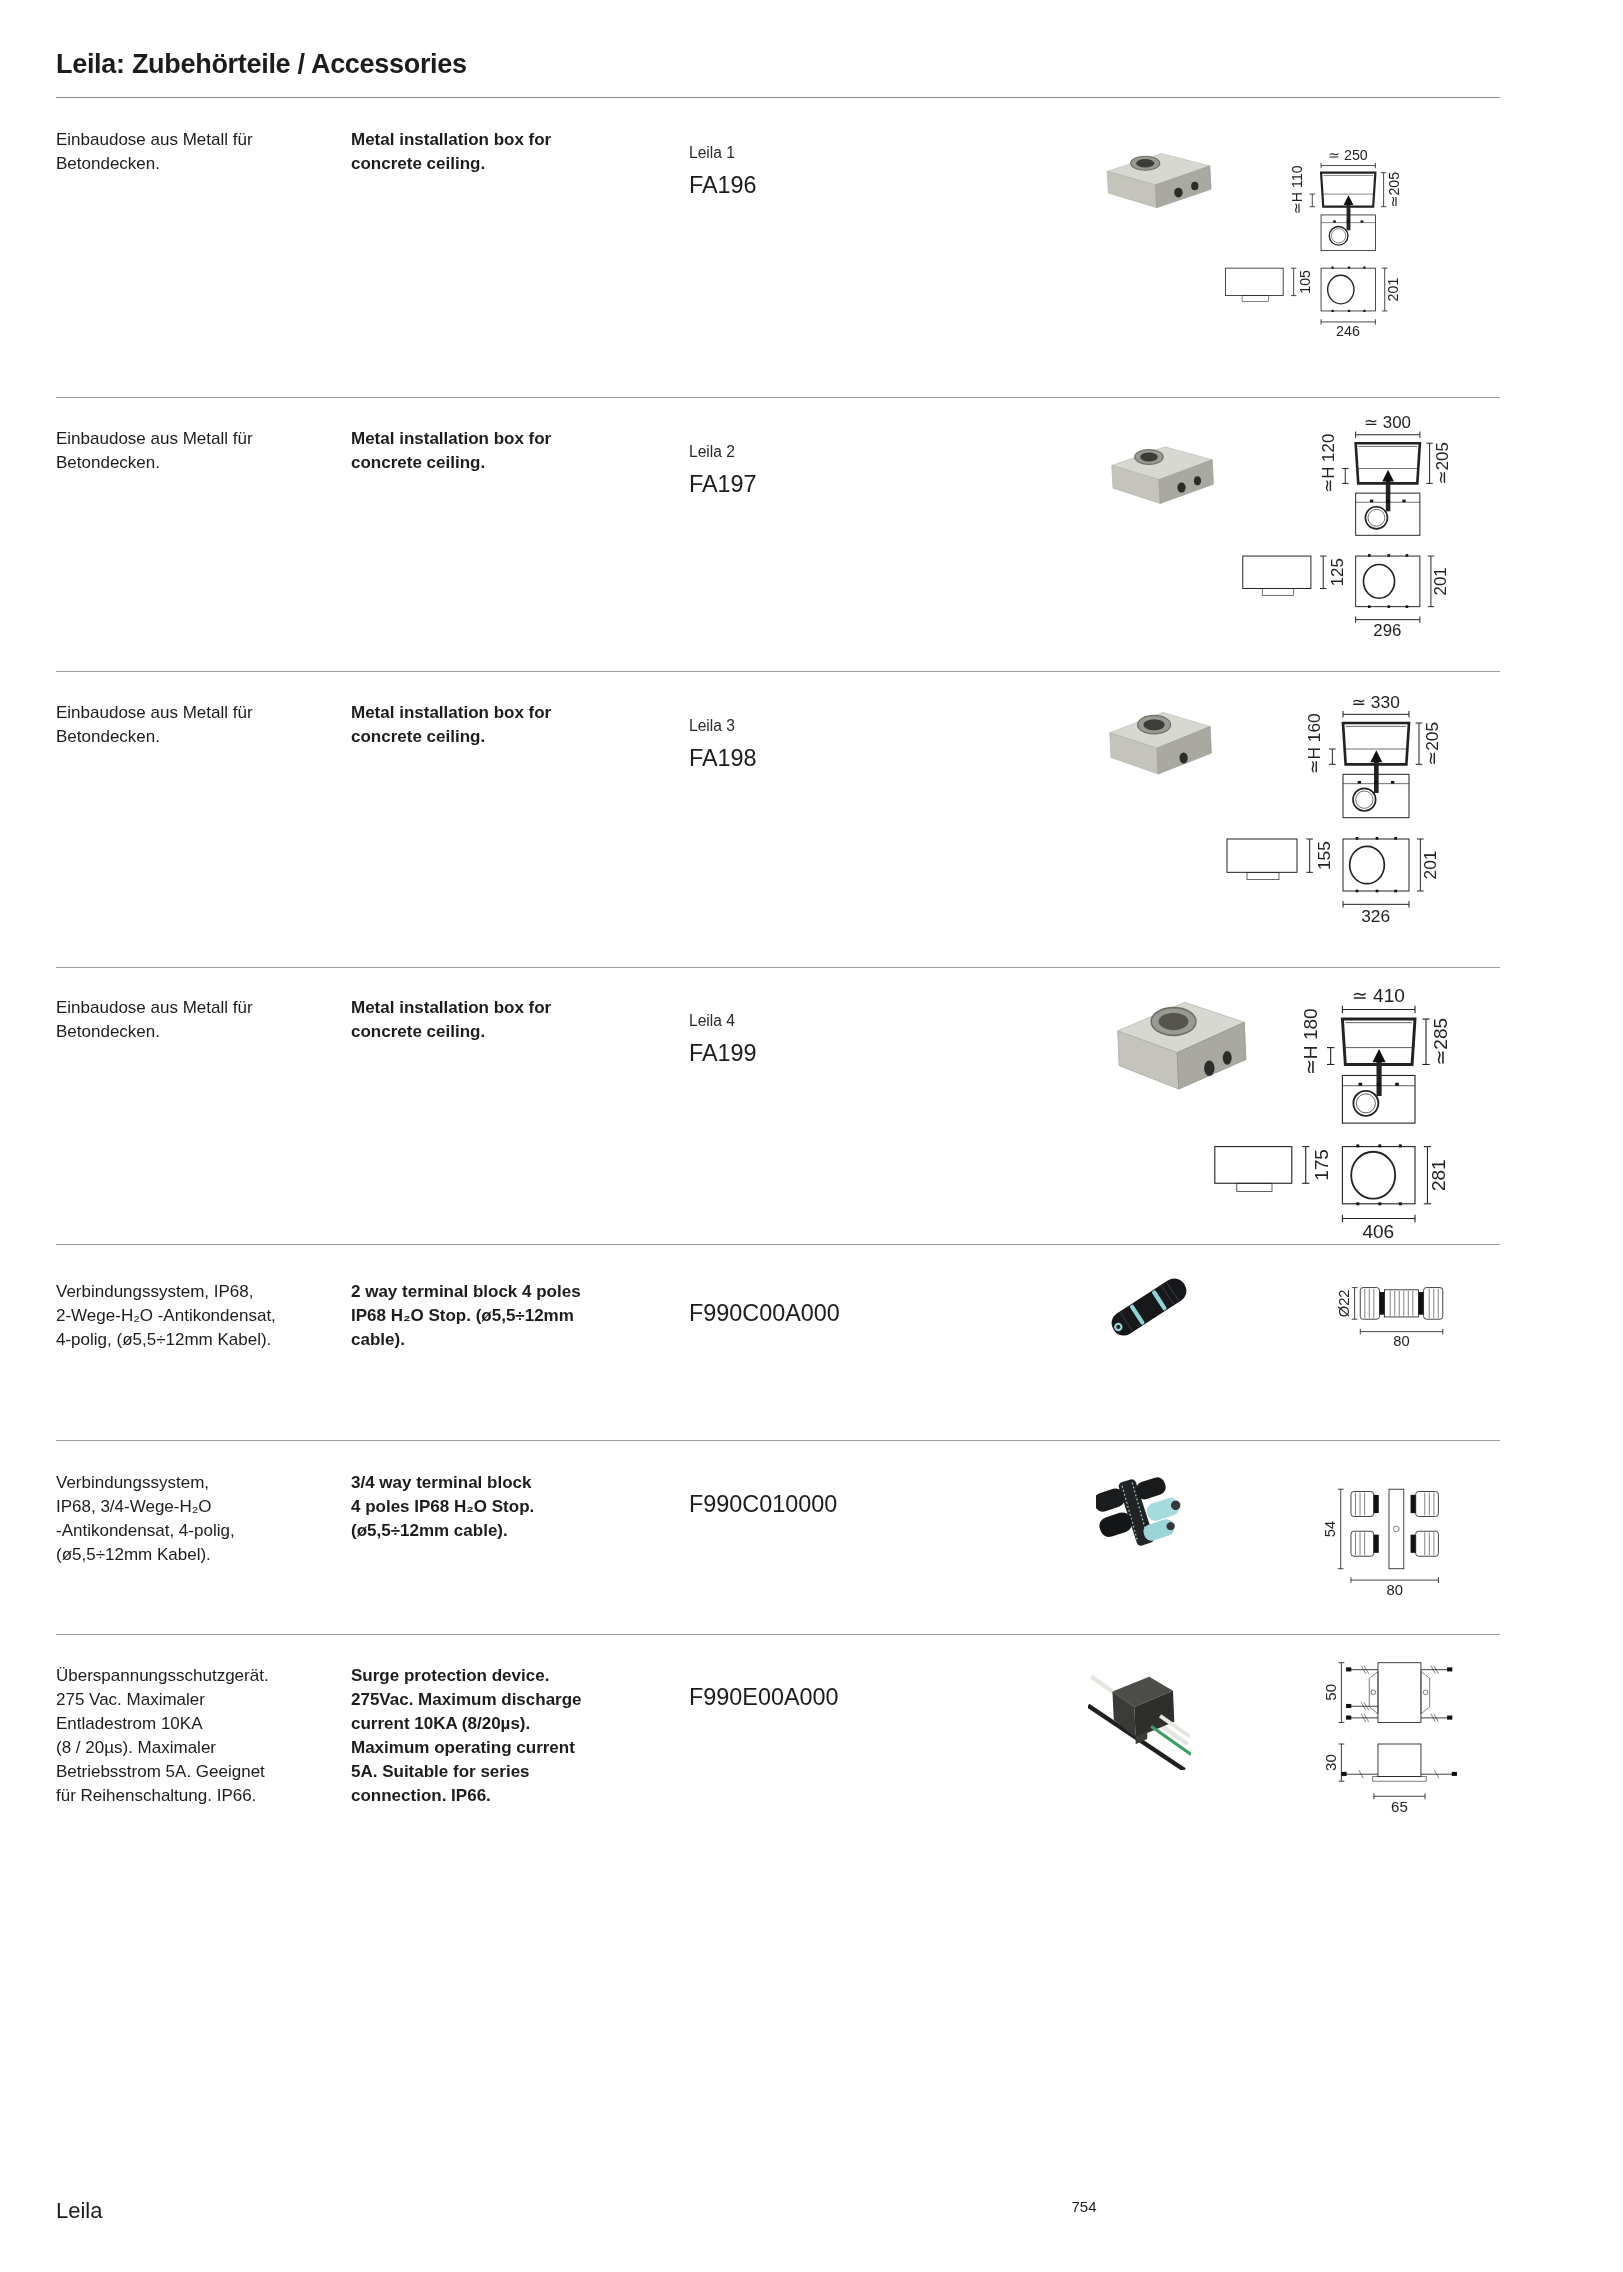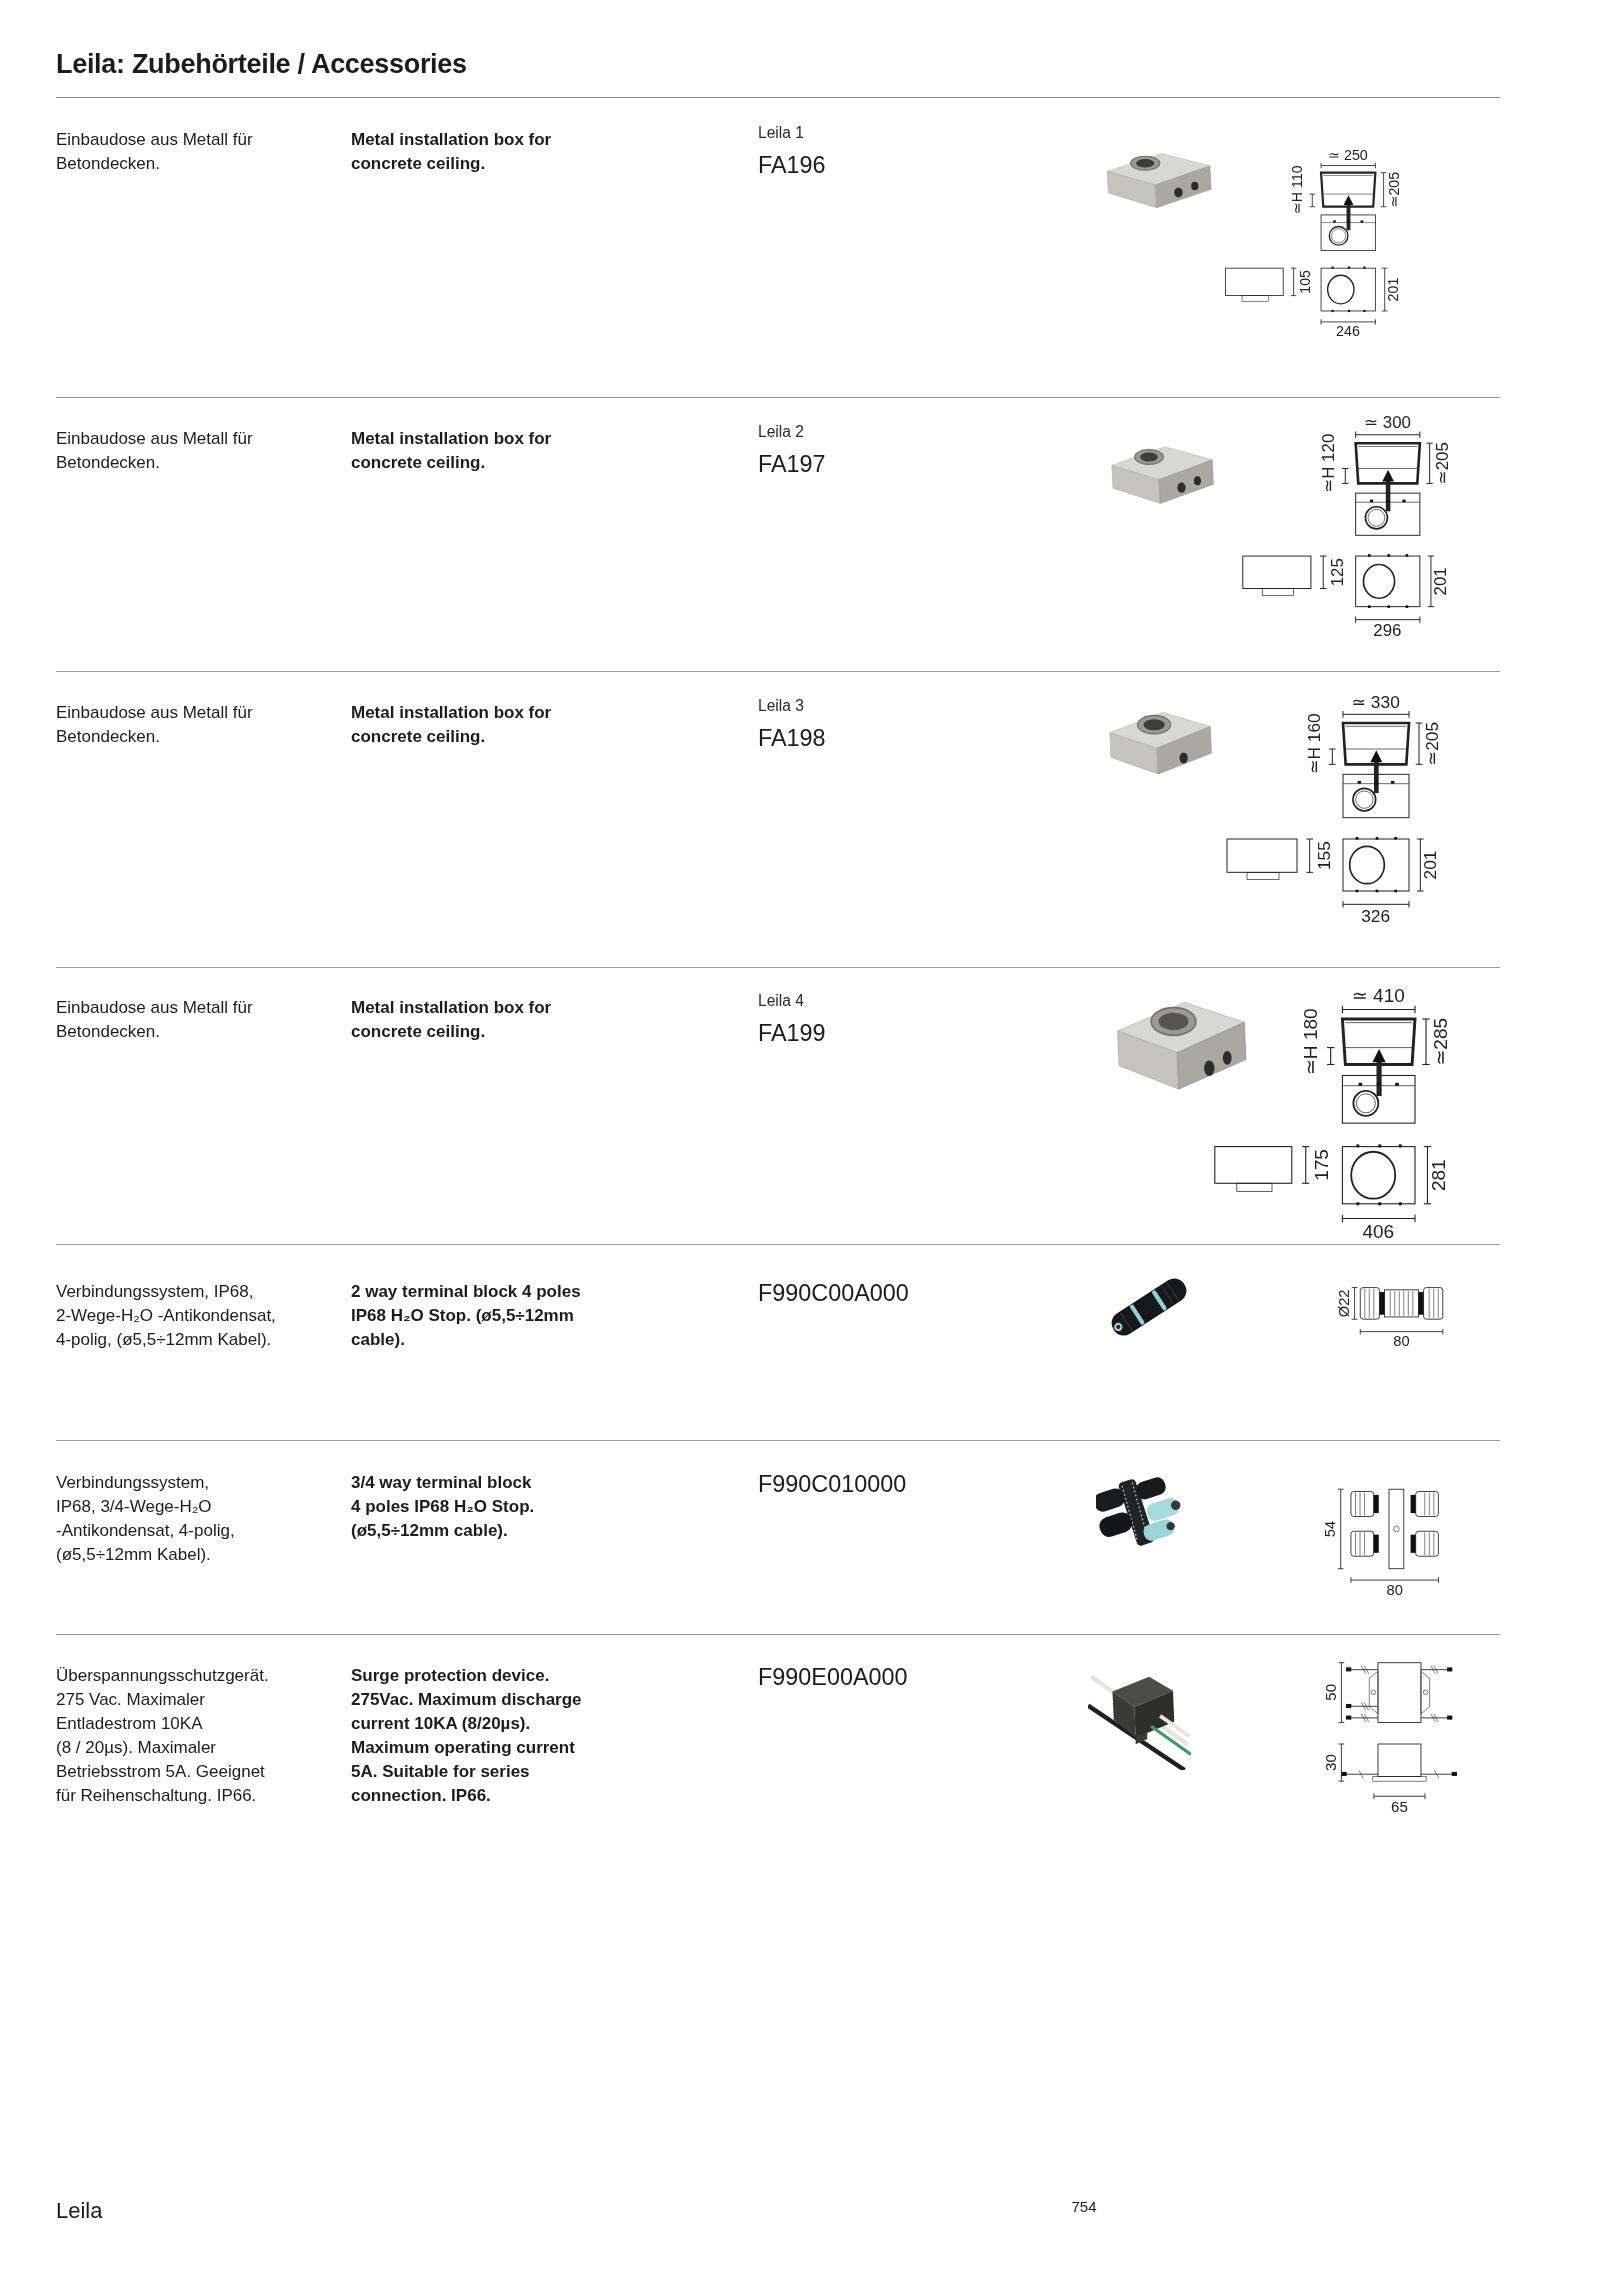--- a/index.html
+++ b/index.html
@@ -5,21 +5,21 @@
   html,body{margin:0;padding:0;}
   body{position:relative;width:1623px;height:2273px;background:#ffffff;
        font-family:"Liberation Sans",sans-serif;color:#1c1c1c;}
   .abs{position:absolute;}
   .title{left:56px;top:49px;font-size:27px;font-weight:bold;letter-spacing:-0.3px;}
   .rule{left:56px;width:1444px;height:0;border-top:1.9px solid #8a8a8a;}
   .divider{left:56px;width:1444px;height:0;border-top:1.3px solid #9a9a9a;}
   .txt{font-size:17px;line-height:24px;white-space:pre-line;}
   .de{left:56px;width:305px;}
   .en{left:351px;width:292px;font-weight:bold;}
-  .codecol{left:758px;width:234px;}
+  .codecol{left:689px;width:234px;margin-top:20px;}
   .series{font-size:15.6px;color:#2a2a2a;margin-bottom:10.4px;}
   .code{font-size:23.4px;}
   .footer-brand{left:56px;top:2198px;font-size:22px;}
   .footer-page{left:1058px;top:2198px;width:52px;text-align:center;font-size:15px;}
   svg{display:block;}
   svg line,svg rect,svg polygon,svg circle,svg ellipse,svg path{fill:none;stroke:#222;stroke-width:1.5;}
   svg .bold{stroke-width:4;}
   svg .thin{stroke-width:1;}
   svg .arrow{stroke-width:7;}
   svg .fill{fill:#111;stroke:none;}

